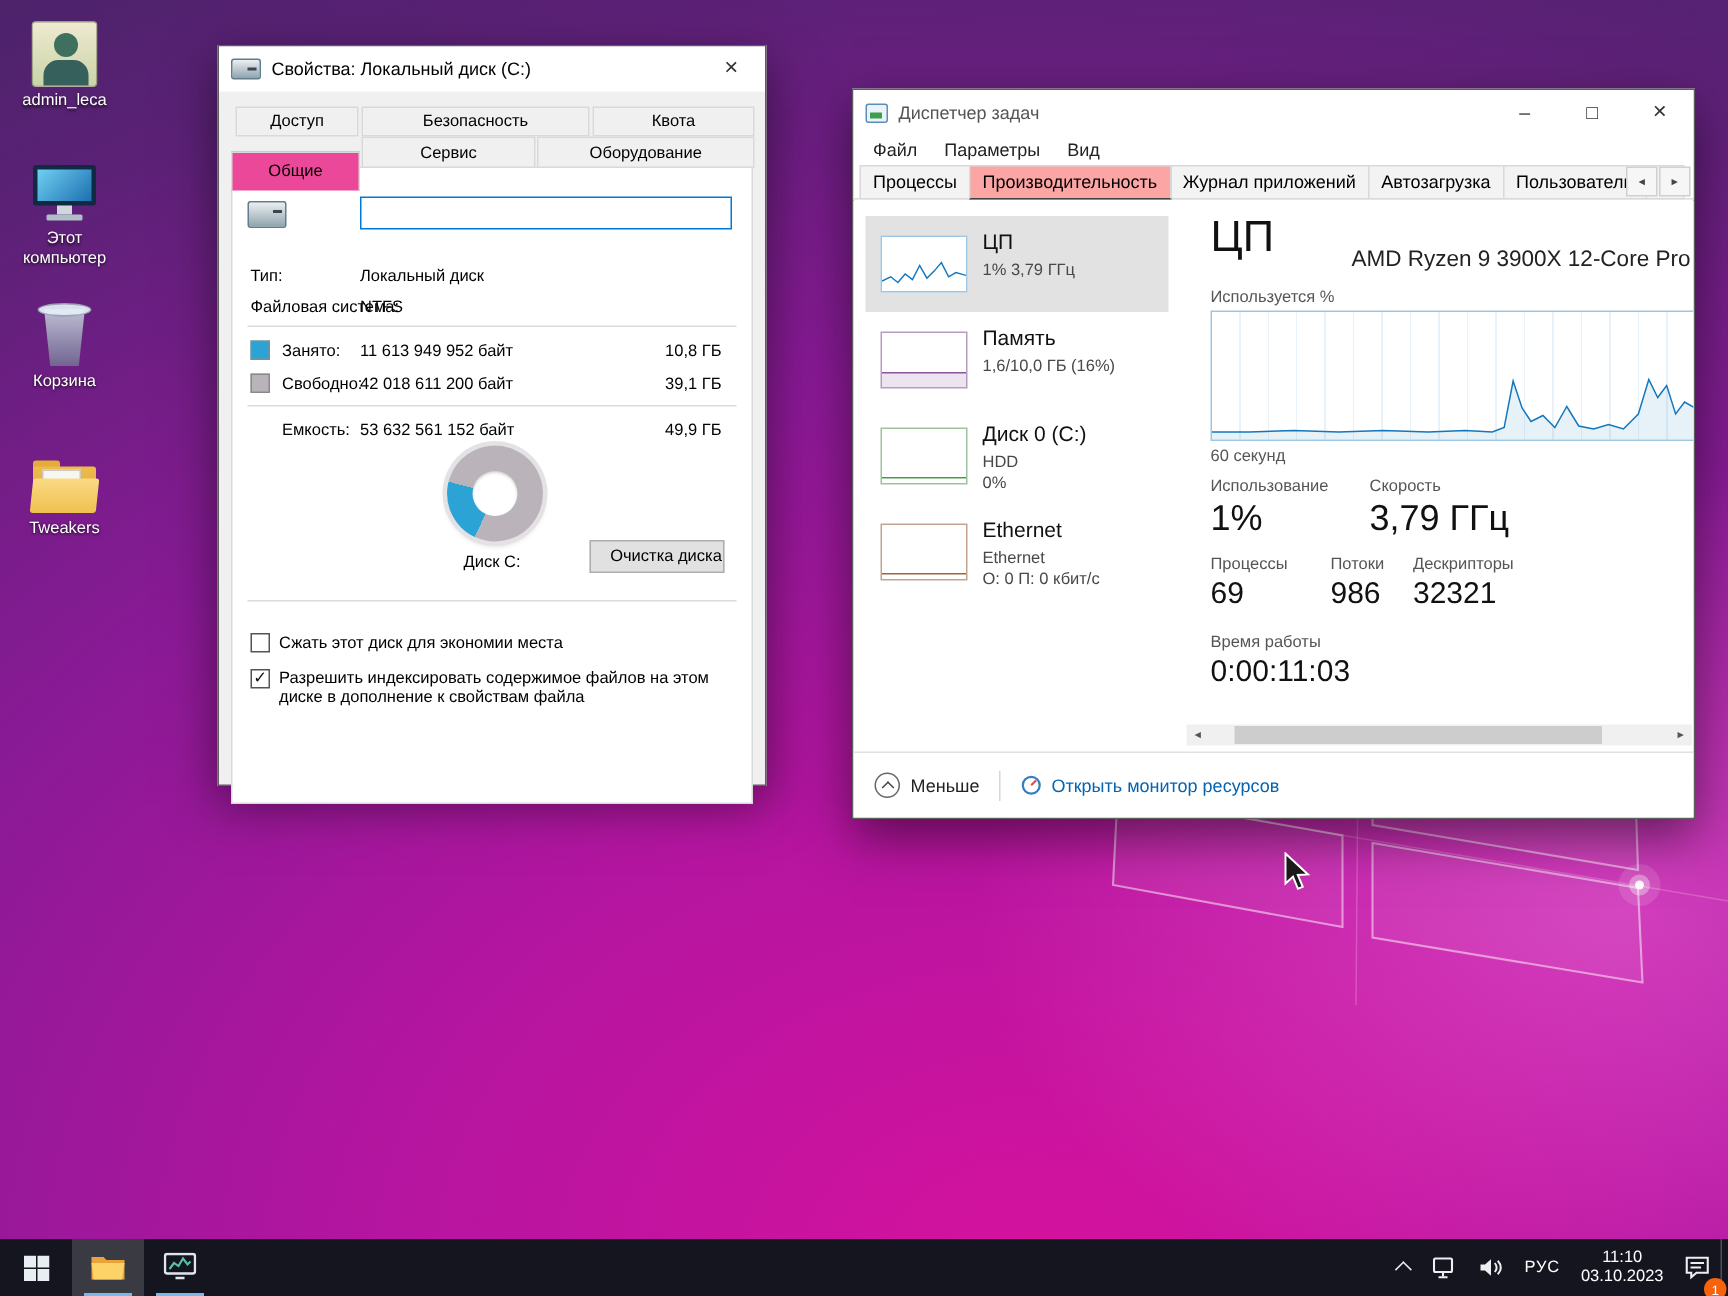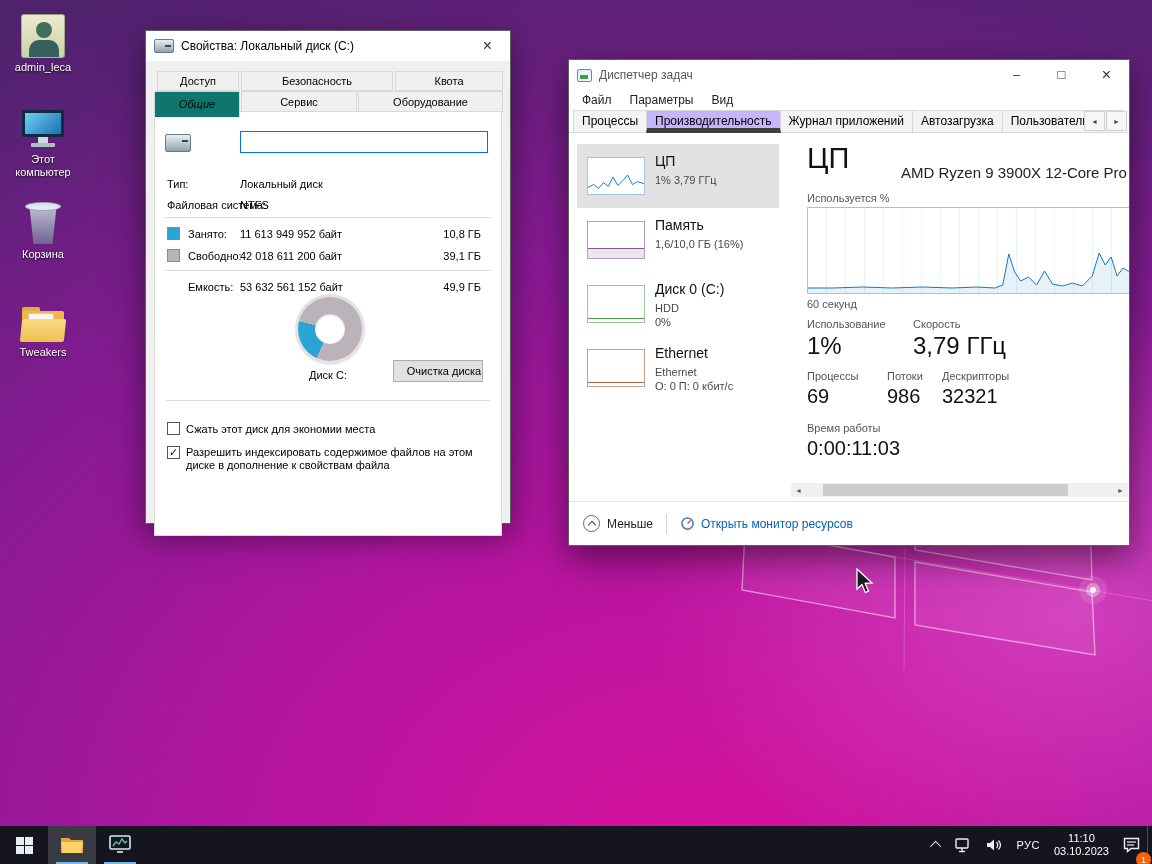--- a/index.html
+++ b/index.html
@@ -50,21 +50,21 @@
 
   
   .props { left:145px; top:30px; width:366px; height:494px; }
   .hdd-glyph { width:20px; height:14px; background:linear-gradient(#eceff1,#90a4ae); border:1px solid #607d8b; border-radius:2px; position:relative; }
   .hdd-glyph::after { content:""; position:absolute; right:2px; top:5px; width:6px; height:2px; background:#37474f; }
 
   .tabstrip { position:relative; height:41px; margin:10px 8px 0 8px; z-index:2; }
   .ptab { position:absolute; font-size:11px; text-align:center; background:#f0f0f0; border:1px solid #d9d9d9; color:#000; }
   .ptab.r1 { top:0; height:20px; line-height:19px; }
   .ptab.r2 { top:20px; height:21px; line-height:20px; }
-  .ptab.active { top:20px; height:26px; line-height:24px; background:#0f766e; border-bottom:none; z-index:3;font-style:italic; }
+  .ptab.active { top:30px; height:26px; line-height:24px; background:#ec4899; border-bottom:none; z-index:3; }
 
   .ppage { position:relative; margin:0 8px; height:425px; background:#fff; border:1px solid #d9d9d9; margin-top:-1px; z-index:1; font-size:11px; }
   .prow { position:absolute; white-space:nowrap; color:#000; }
   .psep { position:absolute; left:10px; right:10px; border-top:1px solid #dcdcdc; }
   .swatch { position:absolute; width:13px; height:13px; border:1px solid #8a8a8a; }
   .sizecol { position:absolute; width:56px; text-align:right; }
 
   .vol-input { position:absolute; left:85px; top:19px; width:248px; height:22px; border:1px solid #0078d7; font-size:11px; padding:0 4px; font-family:inherit; outline:none; }
 
   .donut { position:absolute; left:143px; top:185px; width:64px; height:64px; border-radius:50%; box-shadow:0 0 0 3px #e4e2e4, 0 2px 4px rgba(0,0,0,0.25); }
@@ -85,21 +85,21 @@
   .tm { left:568px; top:28px; width:562px; height:487px; background:#fff;margin-top:31px; }
   .tm .t-title { color:#555; }
   .tm-ico { width:15px; height:13px; border:1.5px solid #5b8db8; border-radius:2px; position:relative; background:#eaf3fa; }
   .tm-ico::after { content:""; position:absolute; left:2px; bottom:2px; width:8px; height:4px; background:#3f9e4d; }
 
   .tm-menubar { height:20px; display:flex; align-items:center; padding-left:4px; background:#fff; }
   .tm-menu { font-size:12px; color:#222; padding:2px 9px; }
 
   .tm-tabs { position:relative; height:23px; display:flex; padding-left:4px; border-bottom:1px solid #d9d9d9; background:#fff; }
   .tm-tab { font-size:12px; color:#000; padding:3px 8px 0 8px; border:1px solid #d9d9d9; background:#f3f3f3; margin-right:-1px; height:23px; white-space:nowrap; }
-  .tm-tab.active { background:#c4b5fd; border-bottom:5px solid #404040; z-index:2; }
+  .tm-tab.active { background:#fca5a5; border-bottom:1px solid #404040; z-index:2; }
   .tm-tab.clipped { width:26px; overflow:hidden; }
   .tab-arrows { position:absolute; right:2px; top:1px; display:flex; }
   .tab-arrow { width:21px; height:20px; border:1px solid #d0d0d0; background:#f6f6f6; font-size:7px; color:#444; display:flex; align-items:center; justify-content:center; margin-left:1px; }
 
   .tm-body { position:absolute; left:0; right:0; top:74px; bottom:44px; background:#fff; overflow:hidden; }
   .side { position:absolute; left:0; top:0; bottom:0; width:216px; }
   .side-item { position:relative; width:202px; height:64px; margin-left:8px; }
   .side-item.selected { background:#e2e2e2; }
   .thumb { position:absolute; left:10px; top:13px; width:58px; height:38px; background:#fff; }
   .thumb.cpu { border:1px solid #9cc6e3; }

